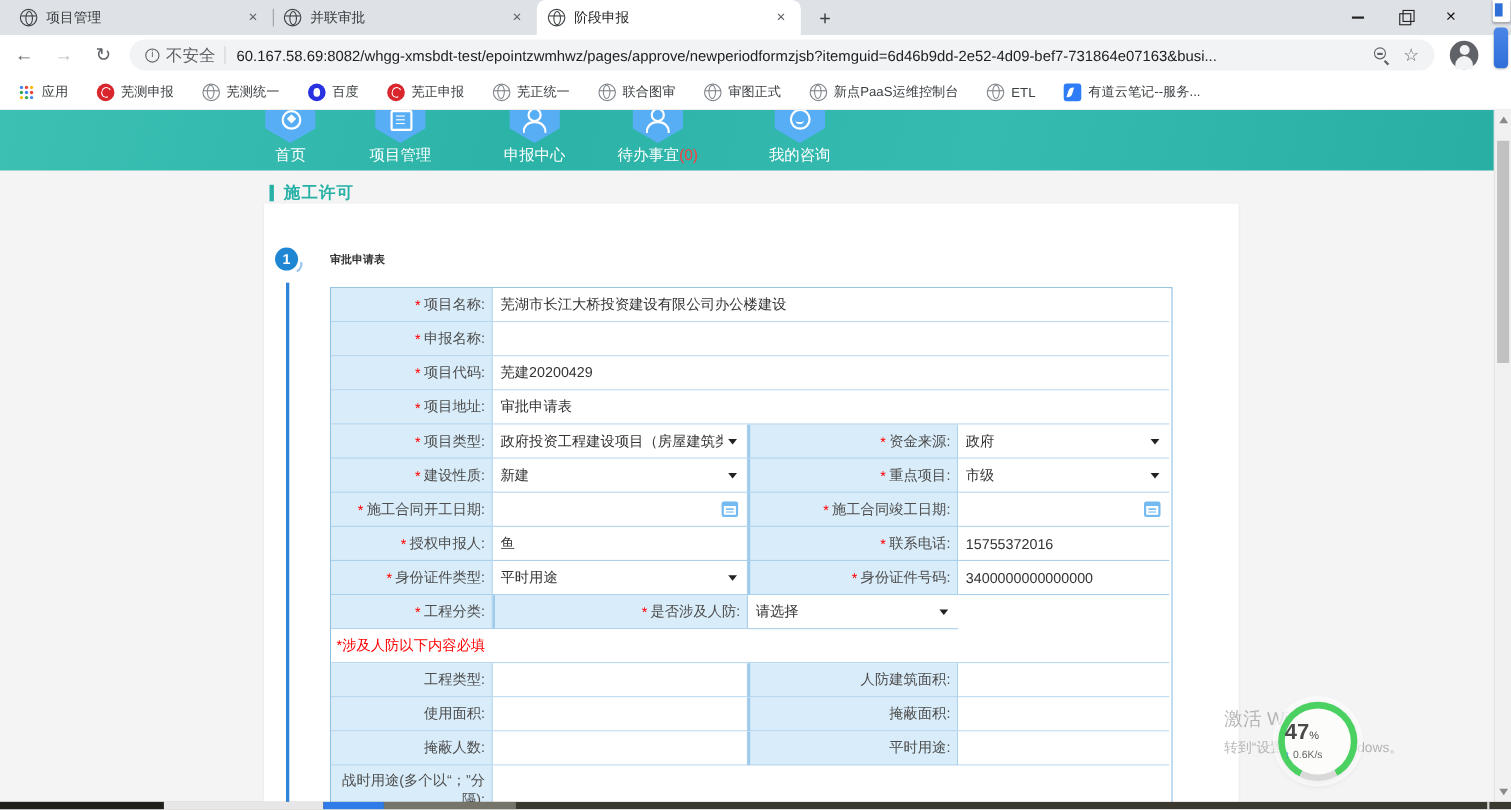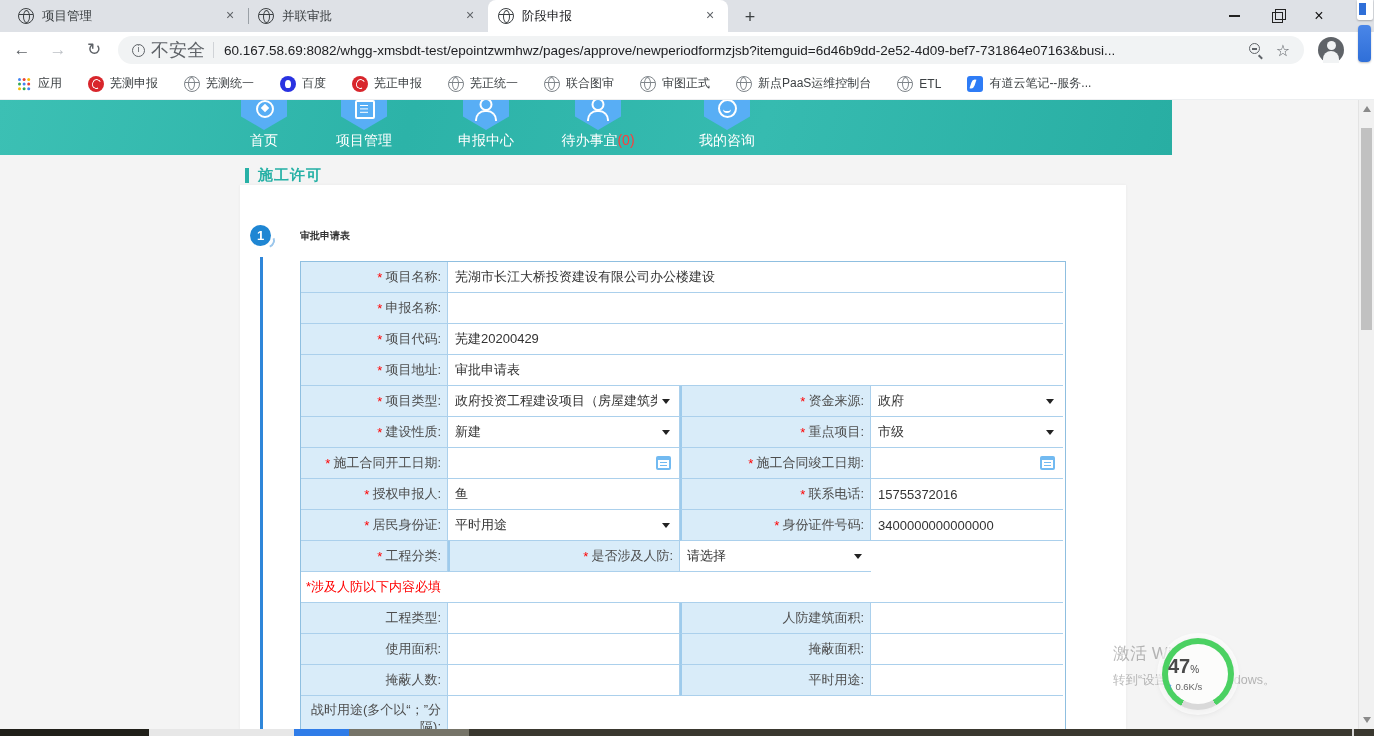--- a/index.html
+++ b/index.html
@@ -25,21 +25,21 @@
   .favicon::before { content:''; position:absolute; left:0; right:0; top:5px; height:1.4px; background:#3c4043; }
   .favicon::after { content:''; position:absolute; left:3.5px; top:0.5px; width:5px; height:11px; border:1.4px solid #3c4043; border-radius:50%; }
 
   
   .toolbar { position:absolute; left:0; top:32px; width:1374px; height:36px; background:#fff; display:flex; align-items:center; }
   .navbtn { width:28px; height:28px; text-align:center; line-height:28px; font-size:17px; color:#5f6368; margin-left:8px; }
   .navbtn.disabled { color:#bdc1c6; }
   .omnibox { position:relative; margin-left:10px; width:1186px; height:28px; background:#f1f3f4; border-radius:14px; display:flex; align-items:center; padding:0 10px 0 14px; }
   .info-ic { width:13px; height:13px; border:1.4px solid #5f6368; border-radius:50%; position:relative; flex:0 0 13px; }
   .info-ic::after { content:'i'; position:absolute; left:0; right:0; top:-1px; text-align:center; font-size:9px; color:#5f6368; font-style:normal; }
-  .sec-label { font-size:18px; color:#5f6368; margin:0 8px 0 6px; }
+  .sec-label { font-size:15px; color:#5f6368; margin:0 8px 0 6px; }
   .om-div { width:1px; height:16px; background:#d0d3d7; margin-right:10px; }
   .url { flex:1; font-size:13.5px; color:#202124; white-space:nowrap; overflow:hidden; }
   .zoom-ic { position:relative; width:16px; height:16px; margin:0 12px; }
   .zoom-ic::before { content:''; position:absolute; left:1px; top:1px; width:9px; height:9px; border:1.7px solid #5f6368; border-radius:50%; }
   .zoom-ic::after { content:''; position:absolute; right:1px; bottom:0; width:5px; height:1.8px; background:#5f6368; transform:rotate(45deg); }
   .zoom-ic i { position:absolute; left:4px; top:6px; width:5px; height:1.6px; background:#5f6368; }
   .star-ic { font-size:16px; color:#5f6368; margin-right:4px; }
   .avatar { width:26px; height:26px; border-radius:50%; background:#5f6368; position:relative; margin-left:14px; }
   .avatar::before { content:''; position:absolute; left:8.5px; top:4px; width:9px; height:9px; border-radius:50%; background:#f1f3f4; }
   .avatar::after { content:''; position:absolute; left:5px; top:14px; width:16px; height:12px; border-radius:8px 8px 0 0; background:#f1f3f4; }
@@ -57,21 +57,21 @@
   .ic-globe { border-radius:50%; border:1.5px solid #80868b; }
   .ic-globe::before { content:''; position:absolute; left:0; right:0; top:5px; height:1.3px; background:#80868b; }
   .ic-globe::after { content:''; position:absolute; left:3.2px; top:0.5px; width:5px; height:11px; border:1.3px solid #80868b; border-radius:50%; }
   .ic-baidu { border-radius:50%; background:#2932e1; }
   .ic-baidu::after { content:''; position:absolute; left:5px; top:4px; width:6px; height:8px; border-radius:50% 50% 45% 45%; background:#fff; }
   .ic-youdao { border-radius:3px; background:#2e7cf6; }
   .ic-youdao::after { content:''; position:absolute; left:4px; top:3px; width:4px; height:10px; background:#fff; border-radius:4px 0 4px 0; transform:rotate(18deg); }
 
   
   .viewport { position:absolute; left:0; top:100px; width:1374px; height:629px; background:#f4f4f4; overflow:hidden; }
-  .site-nav { position:absolute; left:0; top:0; width:1172px; height:55px; overflow:hidden;
+  .site-nav { position:absolute; left:0; top:0; width:1374px; height:55px; overflow:hidden;
      background:linear-gradient(105deg,#3cc0b4 0%, #2cb3a8 35%, #36bbb0 65%, #28aea3 100%);padding-left:36px; }
   .nav-item { position:absolute; top:0; height:55px; transform:translateX(-50%); }
   .hex { position:absolute; left:50%; top:-22px; transform:translateX(-50%); width:46px; height:52px; background:#58aef5;
      clip-path:polygon(50% 0,100% 26%,100% 74%,50% 100%,0 74%,0 26%); }
   .glyph { position:absolute; left:50%; top:20px; transform:translateX(-50%); width:24px; height:22px; }
   .g-compass::before { content:''; position:absolute; left:4px; top:2px; width:14px; height:14px; border:2px solid #fff; border-radius:50%; }
   .g-compass::after { content:''; position:absolute; left:9.5px; top:7px; width:6px; height:6px; background:#fff; transform:rotate(45deg); }
   .g-list::before { content:''; position:absolute; left:3px; top:2px; width:16px; height:15px; border:2px solid #fff; border-radius:2px; }
   .g-list::after { content:''; position:absolute; left:7.5px; top:6.5px; width:8px; height:1.6px; background:#fff; box-shadow:0 3.4px 0 #fff, 0 6.8px 0 #fff; }
   .g-person::before { content:''; position:absolute; left:50%; top:0; transform:translateX(-50%); width:9px; height:9px; border:2.2px solid #fff; border-radius:50%; }
@@ -370,21 +370,21 @@
           </div>
           <div class="cell lab sep">
             <span class="req">*</span>
             <span>联系电话:</span>
           </div>
           <div class="cell val rend">
             <span class="vtext">15755372016</span>
           </div>
           <div class="cell lab">
             <span class="req">*</span>
-            <span>居民身份证:</span>
+            <span>身份证件类型:</span>
           </div>
           <div class="cell val">
             <span class="vtext">平时用途</span>
             <span class="caret"></span>
           </div>
           <div class="cell lab sep">
             <span class="req">*</span>
             <span>身份证件号码:</span>
           </div>
           <div class="cell val rend">

